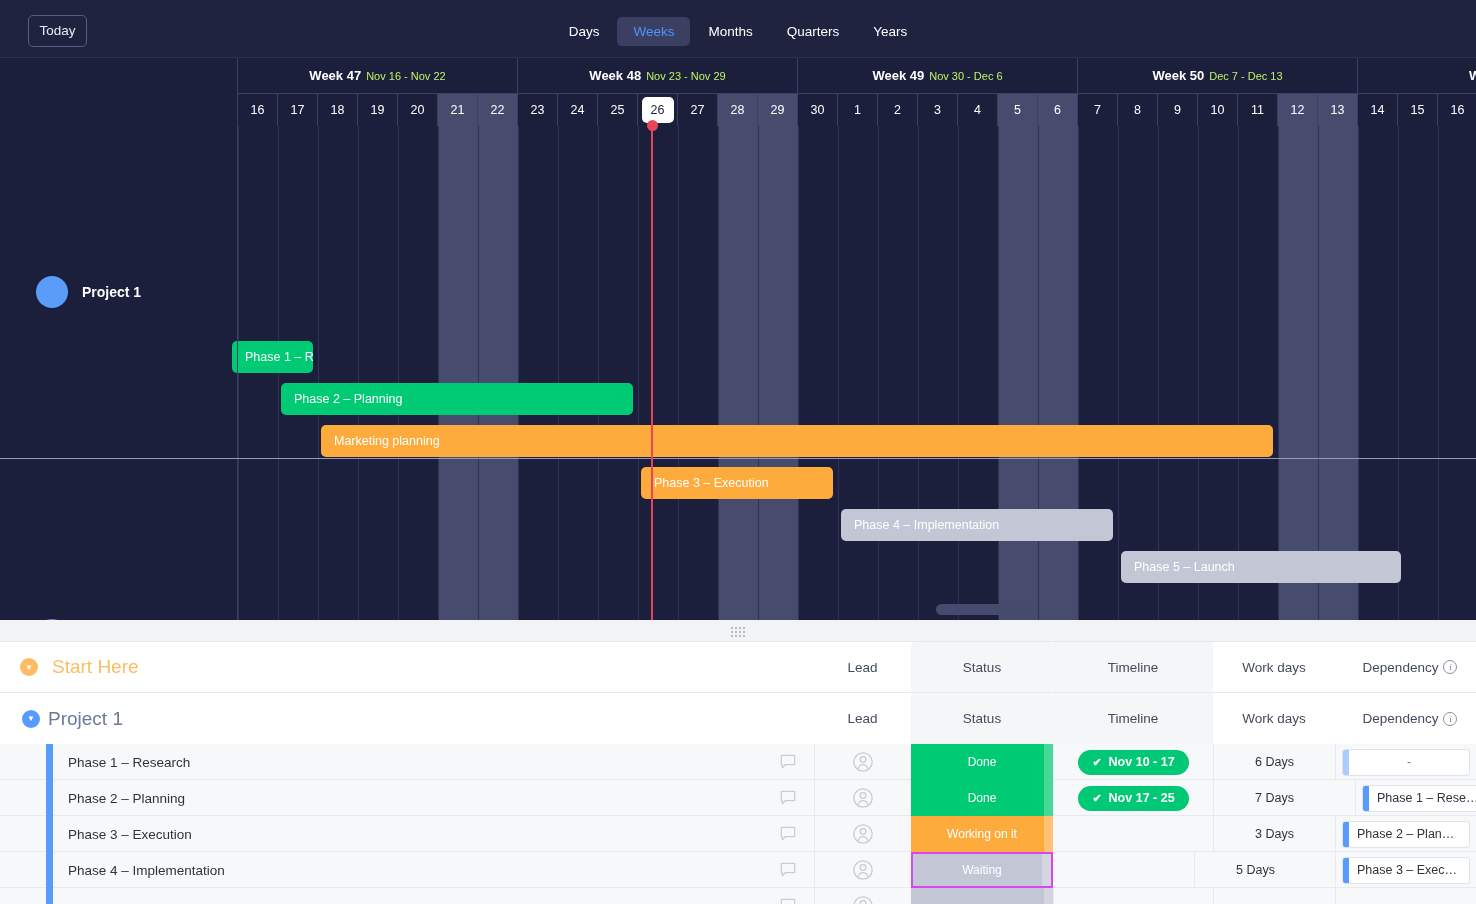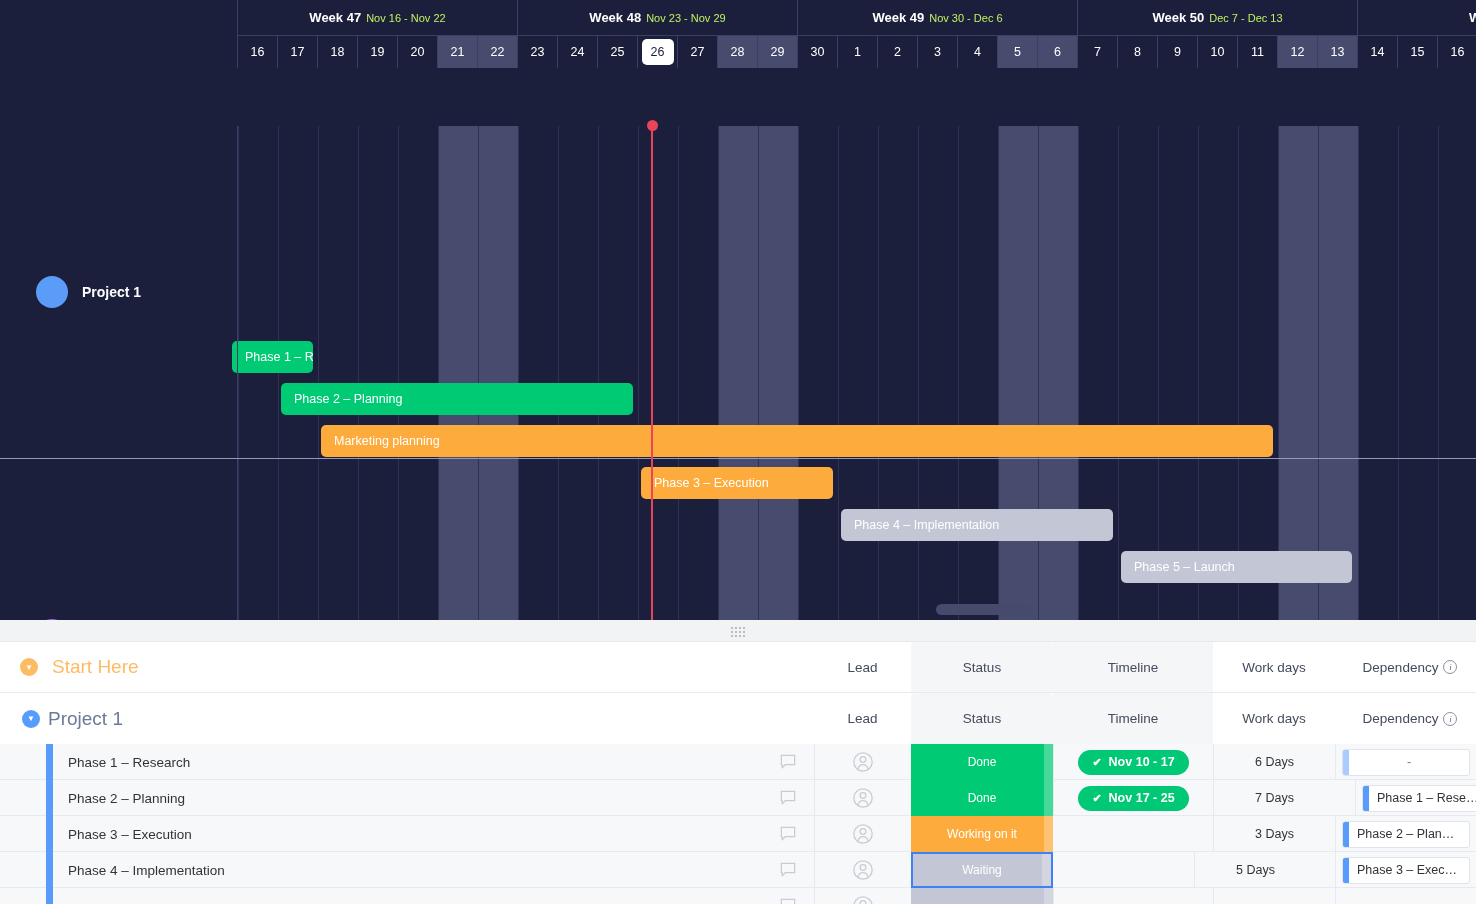--- a/index.html
+++ b/index.html
@@ -272,21 +272,21 @@
     color: #ffffff; font-size: 12px;
     border-left: none;
     position: relative;
   }
   .status-cell::after {
     content: ""; position: absolute; right: 0; top: 0;
     width: 9px; height: 100%;
     background: rgba(255,255,255,0.28);
   }
   .status-cell.selected {
-    border: 2px solid #3b82f6;
+    border: 2px solid #d946ef;
   }
   .pill {
     display: inline-flex; align-items: center; justify-content: center;
     gap: 7px;
     height: 25px; min-width: 108px;
     border-radius: 14px;
     color: #ffffff; font-size: 12.5px; font-weight: bold;
     padding: 0 14px;
   }
   .pill.green { background: #00c875; }
@@ -310,20 +310,30 @@
   }
   .dep-text.dash { text-align: center; padding-left: 0; color: #777c8a; }
 
   svg { display: block; }
 </style>
 </head>
 <body>
 
 <div class="gantt-panel">
 
+  <div class="gantt-toolbar">
+    <div class="today-btn">Today</div>
+    <div class="zoom-levels" id="zoom-levels">
+        <div class="zoom-level">Days</div>
+        <div class="zoom-level active">Weeks</div>
+        <div class="zoom-level">Months</div>
+        <div class="zoom-level">Quarters</div>
+        <div class="zoom-level">Years</div>
+      </div>
+  </div>
 
   <div class="timeline-head">
     <div class="rowlabel-gutter"></div>
     <div class="week-row" id="week-row">
         <div class="week-cell" style="left: 0px; width: 280px;">
           <span class="wk-num">Week 47</span>
           <span class="wk-range">Nov 16 - Nov 22</span>
         </div>
         <div class="week-cell" style="left: 280px; width: 280px;">
           <span class="wk-num">Week 48</span>
@@ -431,21 +441,21 @@
         <div class="project-label" style="top: 493px;">
           <div class="project-dot" style="background: rgb(171, 90, 224);"></div>
         </div>
       </div>
     <div id="gantt-bars">
         <div class="gbar" style="left: 232px; top: 215px; width: 81px; background: rgb(0, 203, 116);">Phase 1 – R</div>
         <div class="gbar" style="left: 281px; top: 257px; width: 352px; background: rgb(0, 203, 116);">Phase 2 – Planning</div>
         <div class="gbar" style="left: 321px; top: 299px; width: 952px; background: rgb(253, 171, 61);">Marketing planning</div>
         <div class="gbar" style="left: 641px; top: 341px; width: 192px; background: rgb(253, 171, 61);">Phase 3 – Execution</div>
         <div class="gbar" style="left: 841px; top: 383px; width: 272px; background: rgb(195, 198, 212);">Phase 4 – Implementation</div>
-        <div class="gbar" style="left: 1121px; top: 425px; width: 231px; background: rgb(195, 198, 212);">Phase 5 – Launch</div>
+        <div class="gbar" style="left: 1121px; top: 425px; width: 280px; background: rgb(195, 198, 212);">Phase 5 – Launch</div>
       </div>
     <div class="today-line" style="left:651px"></div>
     <div class="gantt-hscroll" style="left:936px; top:478px; width:96px;"></div>
   </div>
 
   <div class="today-dot" style="left:647px; top:120px;"></div>
 </div>
 
 <div class="splitter">
   <div class="grip">

